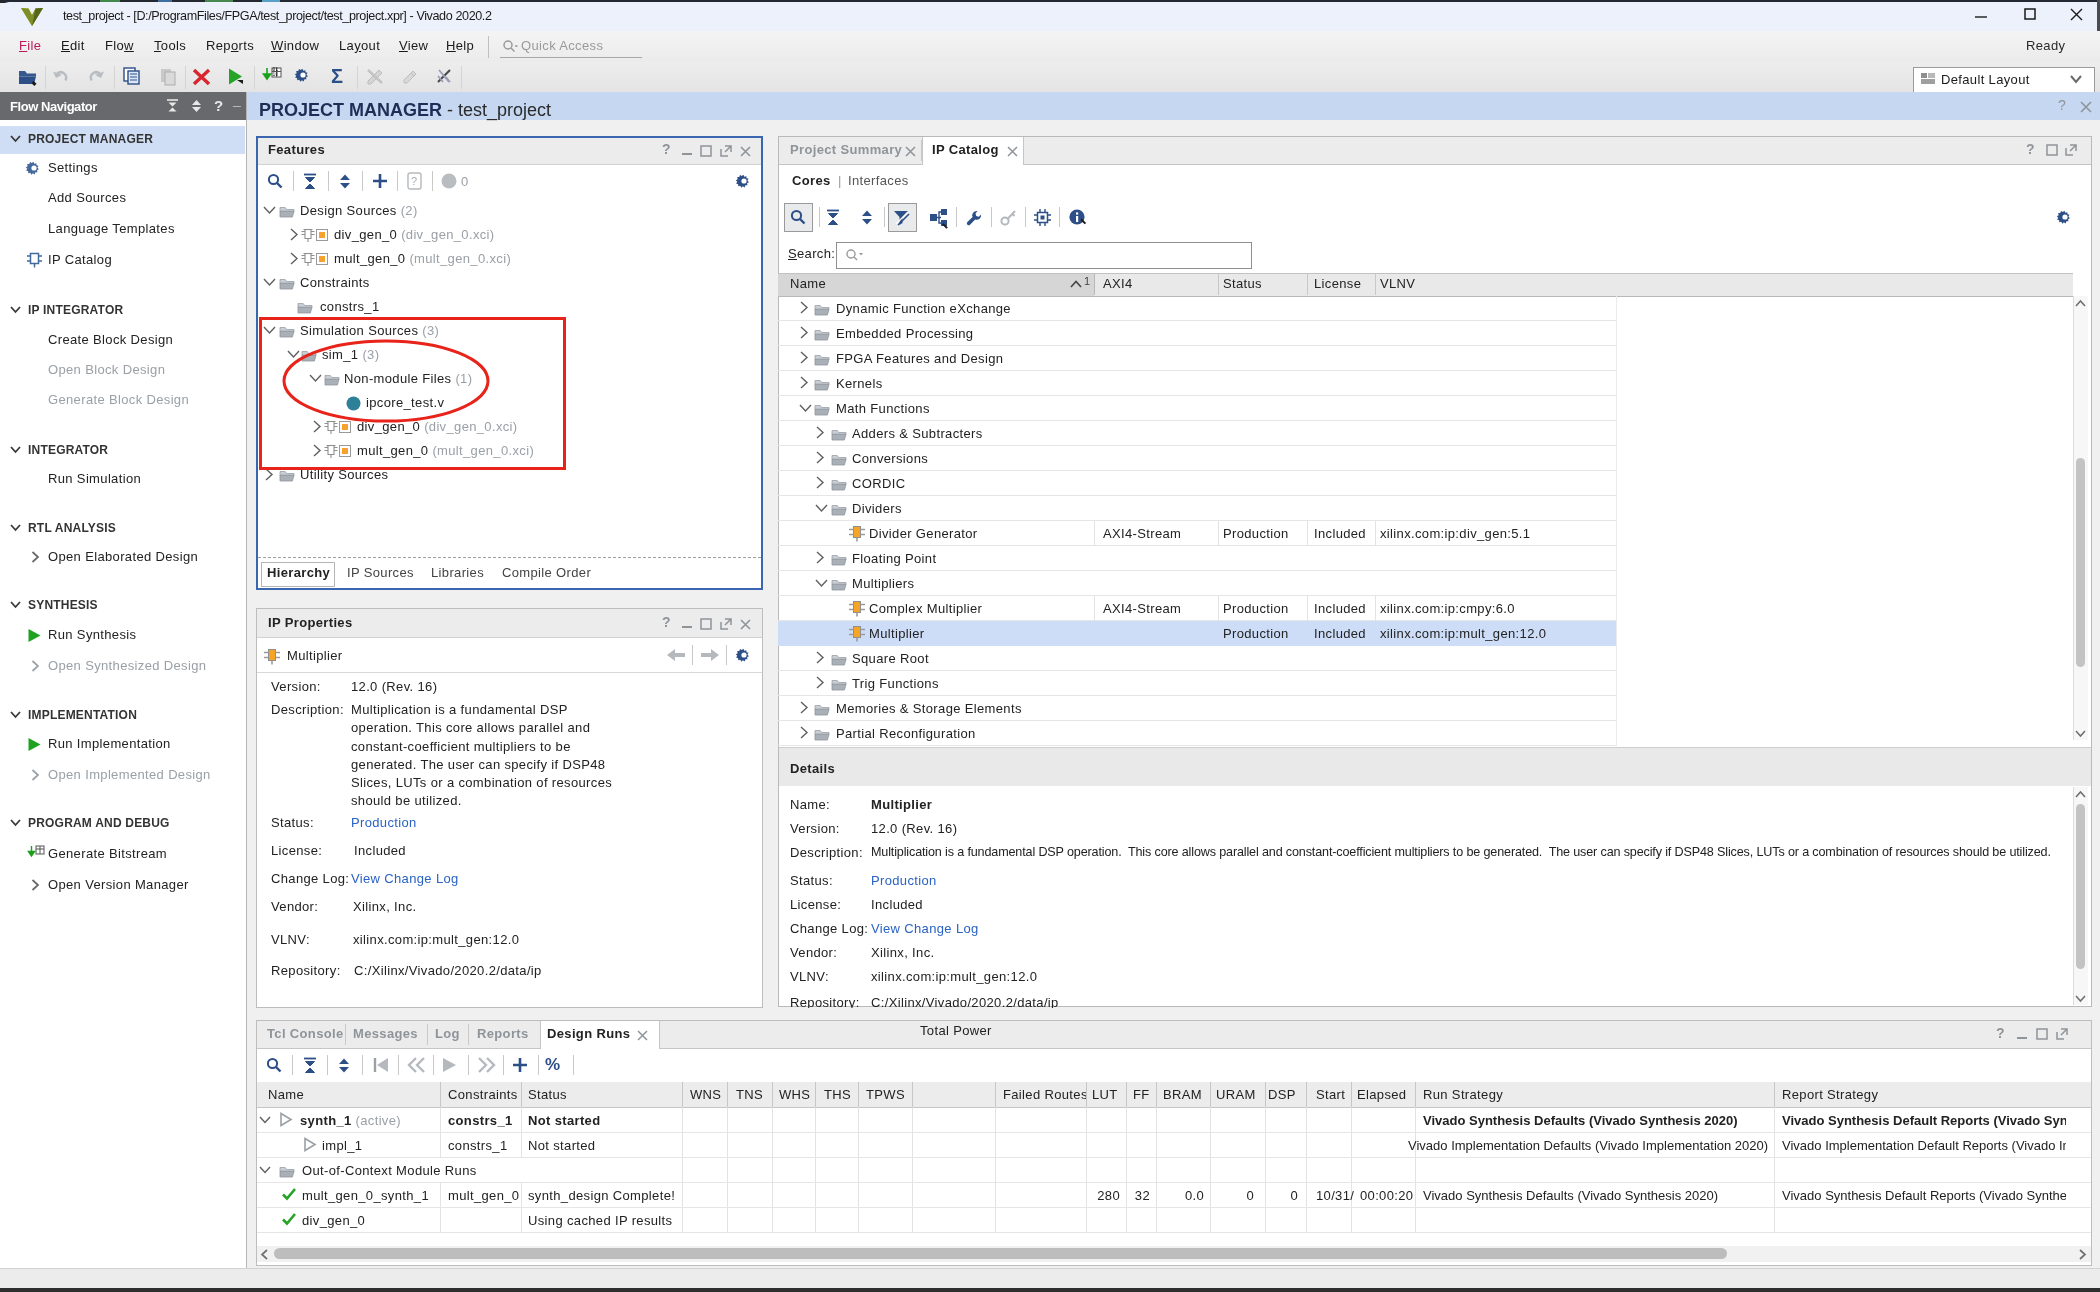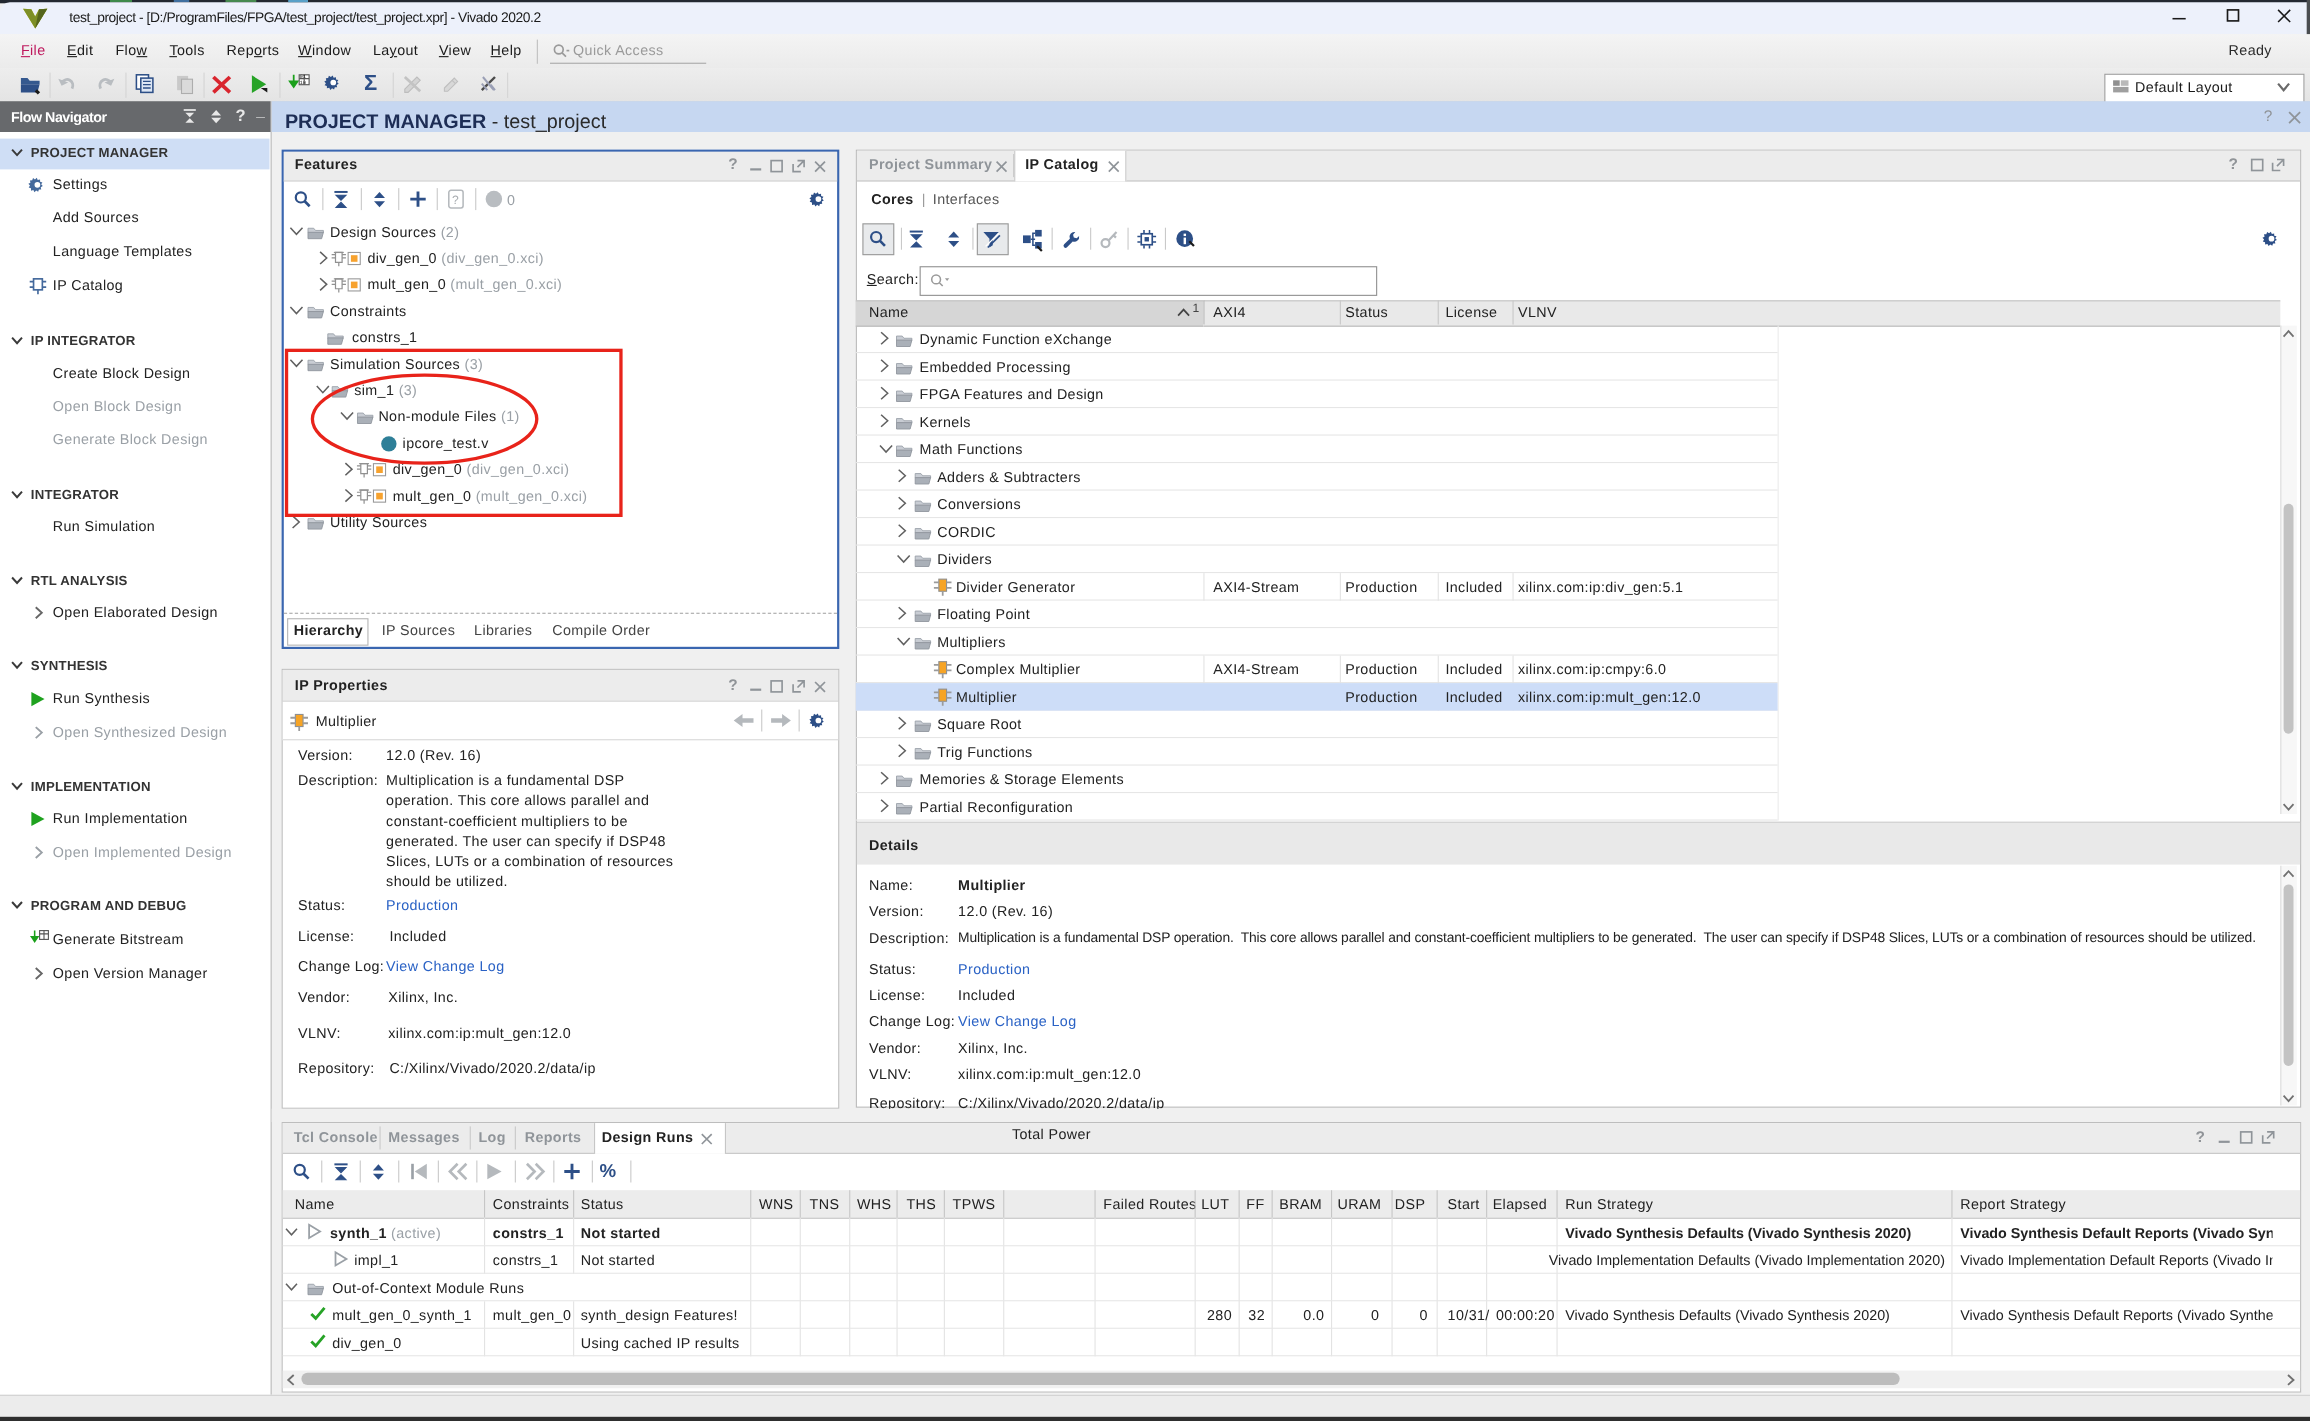--- a/index.html
+++ b/index.html
@@ -946,21 +946,21 @@
   </svg>
 <svg class="a" style="left:279px;top:1164px" width="16" height="14">
     <use href="#fold"></use>
   </svg>
 <div class="row25 nw" style="left:302px;top:1158px">Out-of-Context Module Runs</div>
 <svg class="a" style="left:281px;top:1186px" width="16" height="16">
     <use href="#checkg"></use>
   </svg>
 <div class="row25 nw" style="left:302px;top:1183px">mult_gen_0_synth_1</div>
 <div class="row25 nw" style="left:448px;top:1183px">mult_gen_0</div>
-<div class="row25 nw" style="left:528px;top:1183px">synth_design Features!</div>
+<div class="row25 nw" style="left:528px;top:1183px">synth_design Complete!</div>
 <div class="row25 nw" style="right:980px;top:1183px">280</div>
 <div class="row25 nw" style="right:950px;top:1183px">32</div>
 <div class="row25 nw" style="right:896px;top:1183px">0.0</div>
 <div class="row25 nw" style="right:846px;top:1183px">0</div>
 <div class="row25 nw" style="right:802px;top:1183px">0</div>
 <div class="row25 nw" style="left:1316px;top:1183px">10/31/</div>
 <div class="row25 nw" style="left:1360px;top:1183px">00:00:20</div>
 <div class="row25 nw ls0" style="left:1423px;top:1183px">Vivado Synthesis Defaults (Vivado Synthesis 2020)</div>
 <div class="row25 nw ls0" style="left:1782px;top:1183px;width:284px;overflow:hidden">Vivado Synthesis Default Reports (Vivado Synthesis 202</div>
 <svg class="a" style="left:281px;top:1211px" width="16" height="16">

